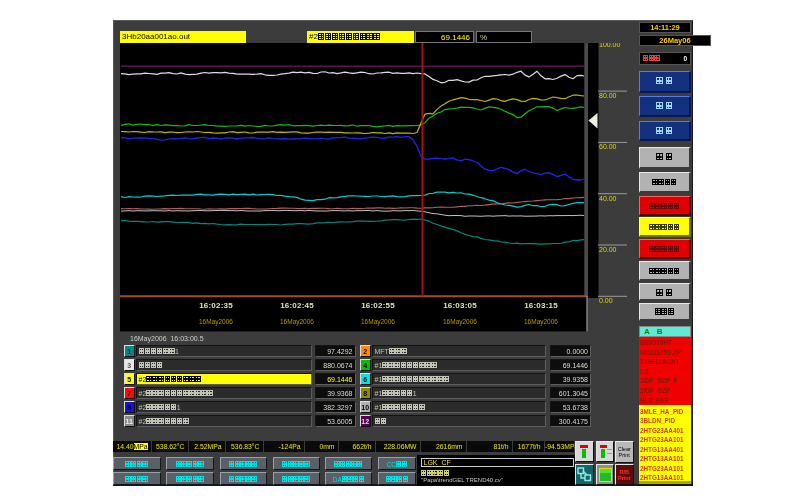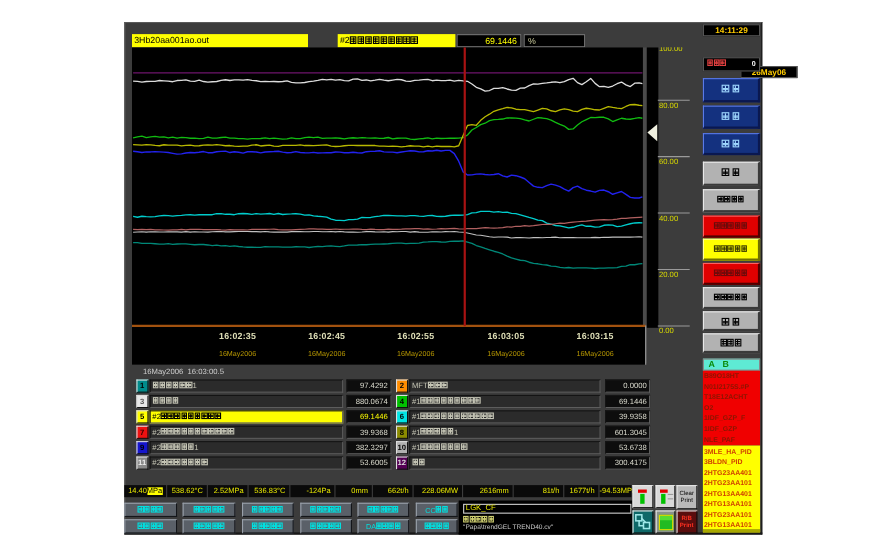--- a/index.html
+++ b/index.html
@@ -37,21 +37,21 @@
 .ylist{position:absolute;background:#ffff00;color:#d04000;font-size:6.3px;line-height:9.5px;padding:2px 0 0 1px;white-space:nowrap;overflow:hidden;font-weight:bold;border-bottom:3px solid #a8a800}
 .yl{font:7px "Liberation Sans";fill:#d8d800}
 .tl{font:bold 8px "Liberation Sans";fill:#e0e0b8;letter-spacing:.2px}
 .dl{font:6.5px "Liberation Sans";fill:#b89800}
 .ts{position:absolute;left:130px;top:335px;color:#cfcfcf;font-size:7px}
 .icb{position:absolute;border-top:1px solid #e8e8e8;border-left:1px solid #e8e8e8;border-bottom:1px solid #111;border-right:1px solid #111}
 </style></head><body>
 <div id="page">
 <div id="win"></div>
 
-<div class="ybx" style="left:120px;width:160px">3Hb20aa001ao.out</div>
+<div class="ybx" style="left:120px;width:126px">3Hb20aa001ao.out</div>
 <div class="ybx" style="left:307px;width:107px">#2<i class="cj"></i><i class="cj"></i><i class="cj"></i><i class="cj"></i><i class="cj"></i><i class="cj"></i><i class="cj"></i><i class="cj"></i><i class="cj"></i></div>
 <div class="kbx" style="left:415px;width:59px;color:#ffff00;text-align:right;padding-right:3px">69.1446</div>
 <div class="kbx" style="left:476px;width:56px;color:#cfcf9f;padding-left:3px">%</div>
 
 <svg class="abs" style="left:120px;top:43px" width="510" height="289" shape-rendering="auto">
 <rect x="0" y="0" width="464.5" height="253.5" fill="#000"></rect>
 <rect x="464.5" y="0" width="3.5" height="287" fill="#4a4a4a"></rect>
 <rect x="468" y="0" width="10.5" height="255" fill="#000"></rect>
 <rect x="0" y="253.5" width="466.5" height="35" fill="#000"></rect>
 <line x1="0" y1="253.2" x2="467" y2="253.2" stroke="#a2520f" stroke-width="2"></line>
@@ -177,21 +177,21 @@
         </g>
       </svg>
 </div>
 <div class="icb" style="left:595.5px;top:463.5px;width:18.5px;height:21px;background:#8a928a">
  <div class="abs" style="left:2px;top:3px;width:13px;height:14px;background:#22bb22;border:1px solid #dddd00;
   box-shadow:inset 0 4px 0 #55dd33"></div>
 </div>
 <div class="icb" style="left:614.5px;top:463.5px;width:19.5px;height:21.5px;background:#5a0d0d;color:#ff3020;font-size:5.5px;line-height:6px;text-align:center;padding-top:4px;font-weight:bold">R/B<br>Print</div>
 
 <div class="blk t1" style="left:639px;top:21.5px;width:52px;height:11px;">14:11:29</div>
-<div class="blk t1" style="left:673px;top:35px;width:52px;height:11px;margin-top:25px;">26May06</div>
+<div class="blk t1" style="left:639px;top:35px;width:72px;height:11px;">26May06</div>
 <div class="blk t2" style="left:639px;top:51.5px;width:52px;height:13px;"><span style="color:#e04040"><i class="cj"></i><i class="cj"></i><i class="cj"></i></span><span style="float:right;color:#fff;font-weight:bold">0</span></div>
 <div class="btn bl" style="left:639px;top:70.5px;width:52px;height:22px;"><i class="cj"></i>&nbsp;<i class="cj"></i></div>
 <div class="btn bl" style="left:639px;top:95.5px;width:52px;height:21px;"><i class="cj"></i>&nbsp;<i class="cj"></i></div>
 <div class="btn bl" style="left:639px;top:120.5px;width:52px;height:20.5px;"><i class="cj"></i>&nbsp;<i class="cj"></i></div>
 <div class="btn gr" style="left:639px;top:146.5px;width:52px;height:22px;"><i class="cj"></i>&nbsp;<i class="cj"></i></div>
 <div class="btn gr sm" style="left:639px;top:172px;width:52px;height:20.5px;"><i class="cj"></i><i class="cj"></i><i class="cj"></i><i class="cj"></i></div>
 <div class="btn rd sm" style="left:639px;top:196px;width:52px;height:20px;"><i class="cj"></i><i class="cj"></i><i class="cj"></i><i class="cj"></i><i class="cj"></i></div>
 <div class="btn yw sm" style="left:639px;top:217px;width:52px;height:19.5px;"><i class="cj"></i><i class="cj"></i><i class="cj"></i><i class="cj"></i><i class="cj"></i></div>
 <div class="btn rd sm" style="left:639px;top:239px;width:52px;height:19.5px;"><i class="cj"></i><i class="cj"></i><i class="cj"></i><i class="cj"></i><i class="cj"></i></div>
 <div class="btn gr sm" style="left:639px;top:261px;width:52px;height:19.5px;"><i class="cj"></i><i class="cj"></i><i class="cj"></i><i class="cj"></i><i class="cj"></i></div>

